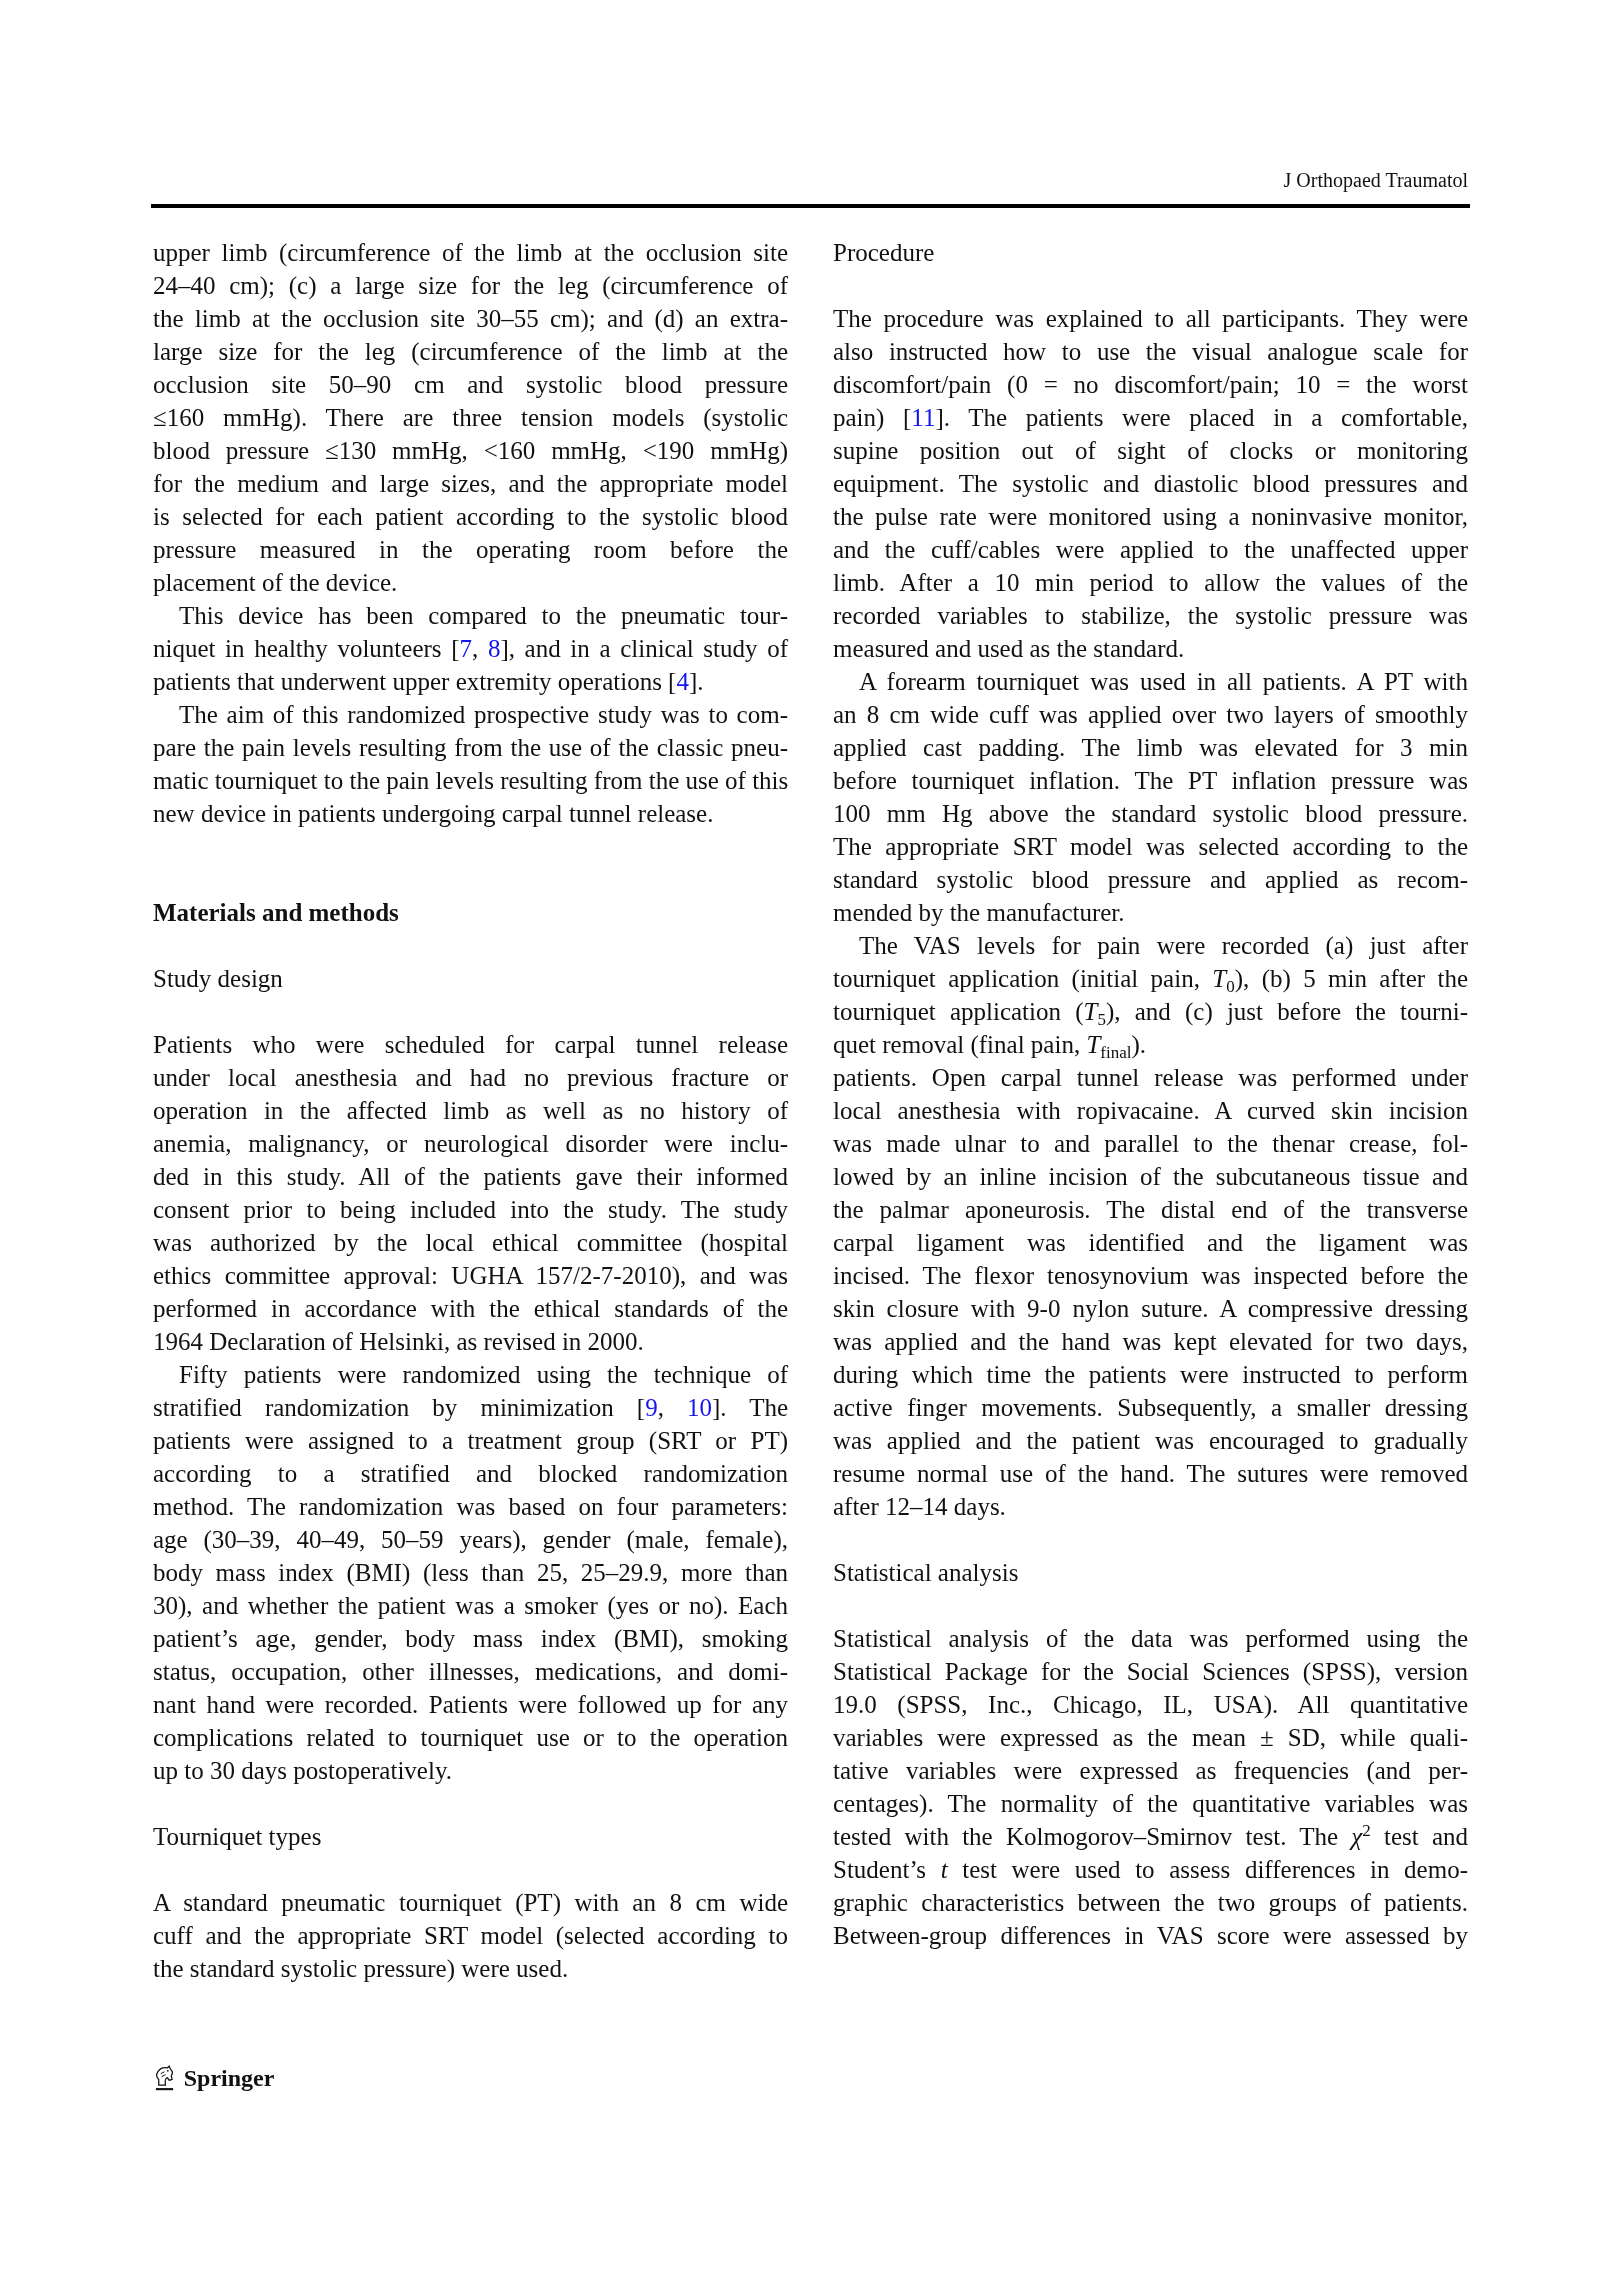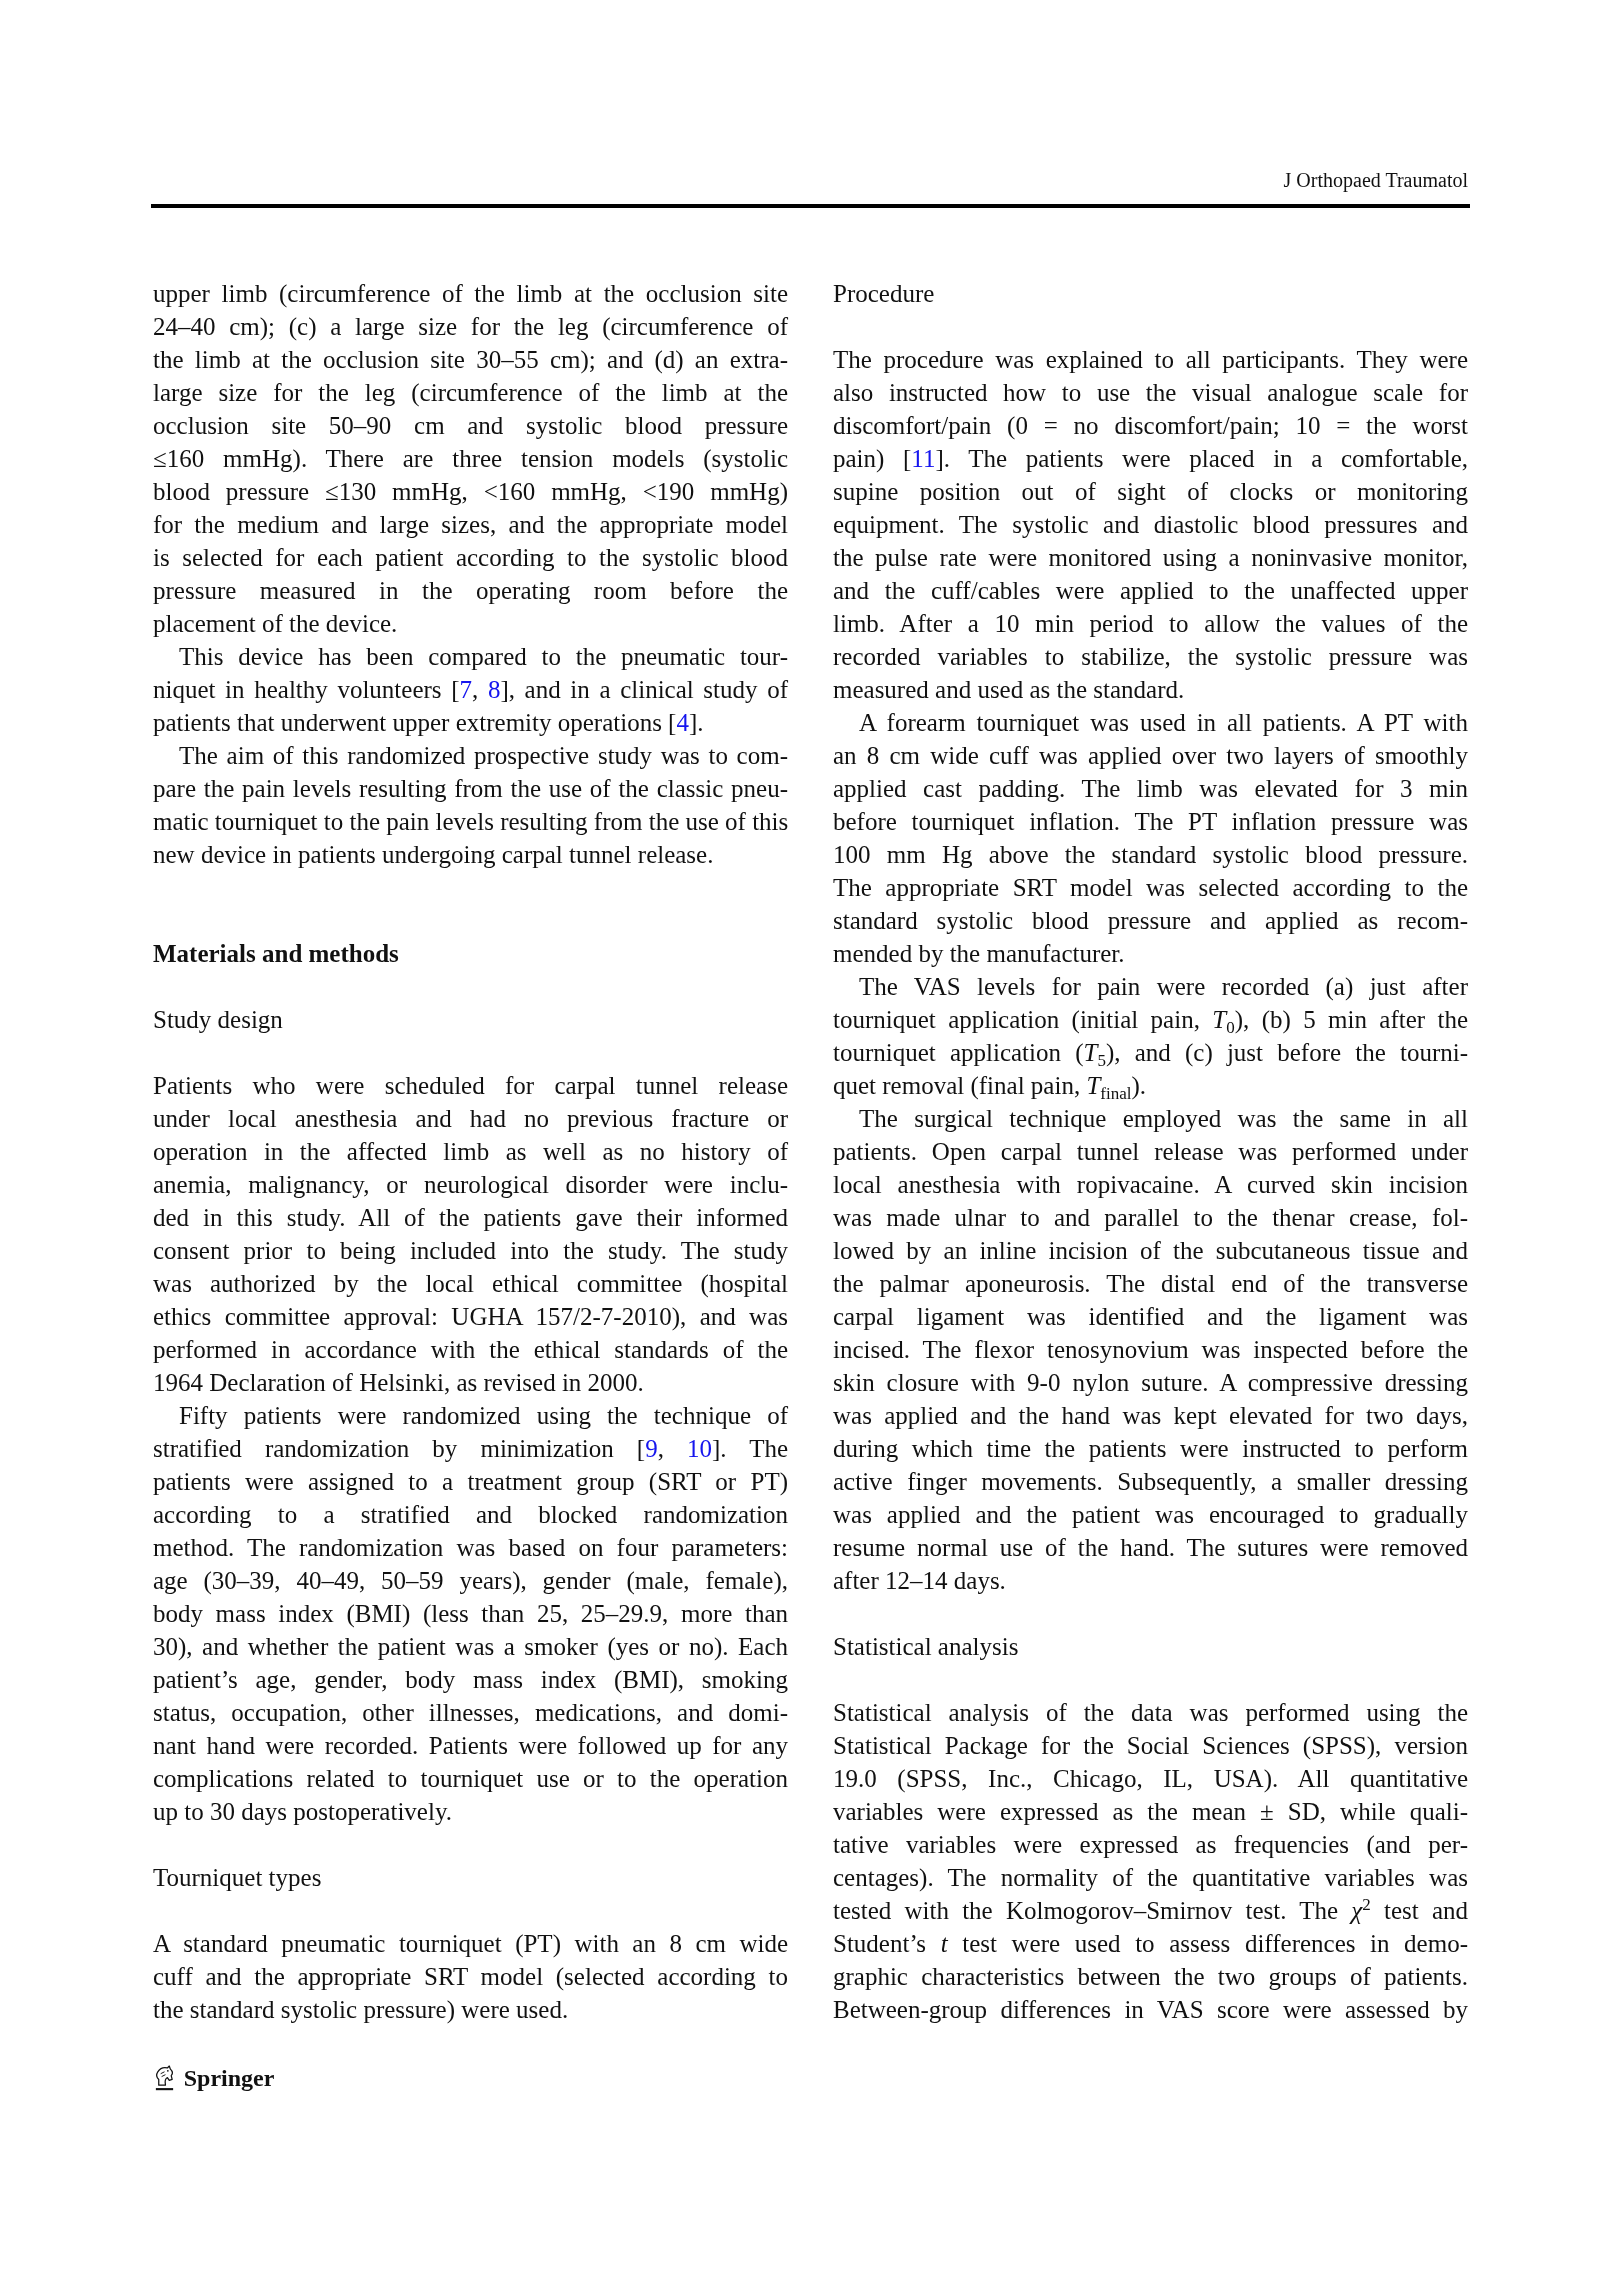--- a/index.html
+++ b/index.html
@@ -11,21 +11,21 @@
   .running-head {
     position: absolute; top: 164px; right: 152px;
     font-size: 20px; line-height: 33px; white-space: nowrap;
   }
   .rule {
     position: absolute; left: 151px; top: 204px; width: 1319px; height: 3.8px;
     background: #000000;
   }
   .column {
     position: absolute; top: 236px; width: 635px;
-    font-size: 25px; line-height: 33px; margin-top: 41px;
+    font-size: 25px; line-height: 33px;
   }
   .col-left { left: 153px; }
   .col-right { left: 833px; }
   .line {
     display: block; height: 33px; white-space: nowrap;
     text-align: justify; text-align-last: justify;
   }
   .line.last { text-align-last: left; }
   .line.indent { text-indent: 26px; }
   .gap { display: block; height: 33px; }
@@ -140,21 +140,20 @@
       <span class="line">standard systolic blood pressure and applied as recom-</span>
       <span class="line last">mended by the manufacturer.</span>
     </div>
     <div class="paragraph">
       <span class="line indent">The VAS levels for pain were recorded (a) just after</span>
       <span class="line">tourniquet application (initial pain, <span class="it">T</span><sub>0</sub>), (b) 5 min after the</span>
       <span class="line">tourniquet application (<span class="it">T</span><sub>5</sub>), and (c) just before the tourni-</span>
       <span class="line last">quet removal (final pain, <span class="it">T</span><sub>final</sub>).</span>
     </div>
     <div class="paragraph">
-      <span class="line indent">The surgical technique employed was the same in all</span>
       <span class="line">patients. Open carpal tunnel release was performed under</span>
       <span class="line">local anesthesia with ropivacaine. A curved skin incision</span>
       <span class="line">was made ulnar to and parallel to the thenar crease, fol-</span>
       <span class="line">lowed by an inline incision of the subcutaneous tissue and</span>
       <span class="line">the palmar aponeurosis. The distal end of the transverse</span>
       <span class="line">carpal ligament was identified and the ligament was</span>
       <span class="line">incised. The flexor tenosynovium was inspected before the</span>
       <span class="line">skin closure with 9-0 nylon suture. A compressive dressing</span>
       <span class="line">was applied and the hand was kept elevated for two days,</span>
       <span class="line">during which time the patients were instructed to perform</span>

